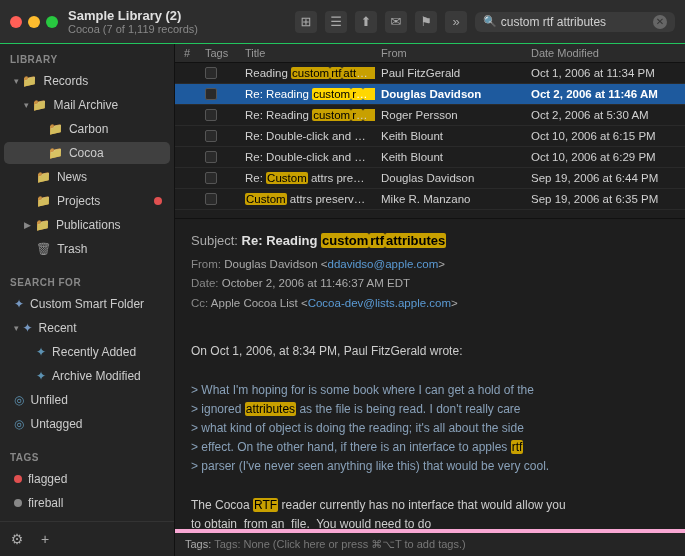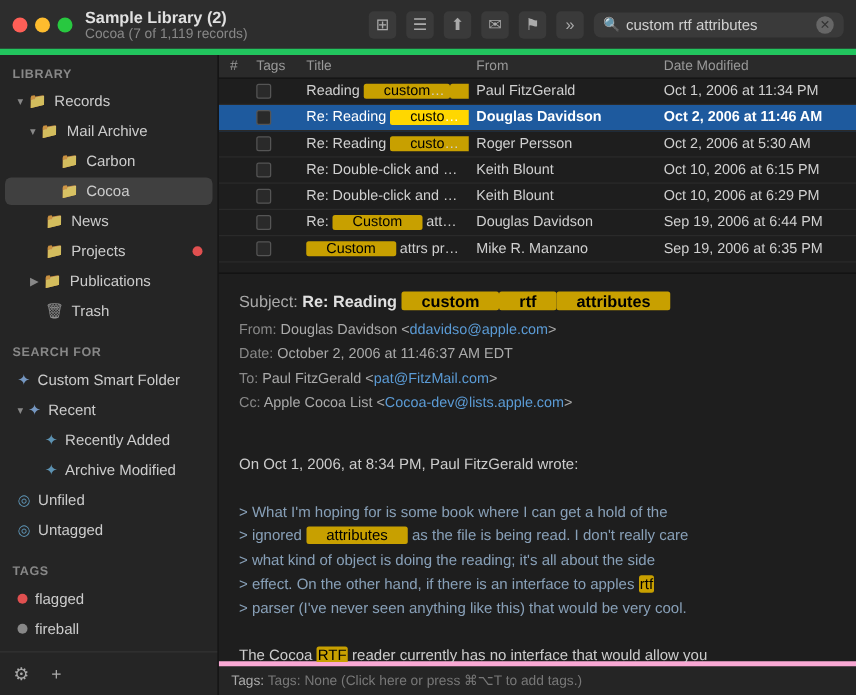--- a/index.html
+++ b/index.html
@@ -13,21 +13,21 @@
       overflow: hidden;
     }
 
     
     .titlebar {
       display: flex;
       align-items: center;
       background: #2d2d2d;
       height: 44px;
       padding: 0 10px;
-      border-bottom: 5px solid #22c55e;
+      border-bottom: 1px solid #22c55e;
     }
     .traffic-lights {
       display: flex;
       gap: 6px;
       margin-right: 10px;
     }
     .tl {
       width: 12px; height: 12px;
       border-radius: 50%;
     }
@@ -209,21 +209,21 @@
       background: #2a2a2a;
       flex-shrink: 0;
     }
     .col-num-cell { width: 24px; text-align: right; color: #888; font-size: 10px; }
     .col-tags-cell { width: 40px; display: flex; gap: 2px; align-items: center; }
 
     .highlight-yellow {
       background: #c8a000;
       color: #000;
       border-radius: 2px;
-      padding: 0 16px;
+      padding: 0 1px;
     }
     .selected .highlight-yellow {
       background: #ffd700;
       color: #000;
     }
 
     
     .message-detail {
       flex: 1;
       overflow-y: auto;
@@ -497,24 +497,20 @@
         </div>
         <div class="detail-meta">
           <span style="color:#888">From: </span>
           Douglas Davidson &lt;<a href="#">ddavidso@apple.com</a>&gt;
         </div>
         <div class="detail-meta">
           <span style="color:#888">Date: </span>
           <span>October 2, 2006 at 11:46:37 AM EDT</span>
         </div>
         <div class="detail-meta">
-          <span style="color:#888">To: </span>
-          Paul FitzGerald &lt;<a href="#">pat@FitzMail.com</a>&gt;
-        </div>
-        <div class="detail-meta">
           <span style="color:#888">Cc: </span>
           Apple Cocoa List &lt;<a href="#">Cocoa-dev@lists.apple.com</a>&gt;
         </div>
       </div>
 
       <div class="detail-body">
 <span>On Oct 1, 2006, at 8:34 PM, Paul FitzGerald wrote:</span>
 
 <span class="quote-line">&gt; What I'm hoping for is some book where I can get a hold of the
 &gt; ignored <span class="highlight-yellow">attributes</span> as the file is being read. I don't really care

